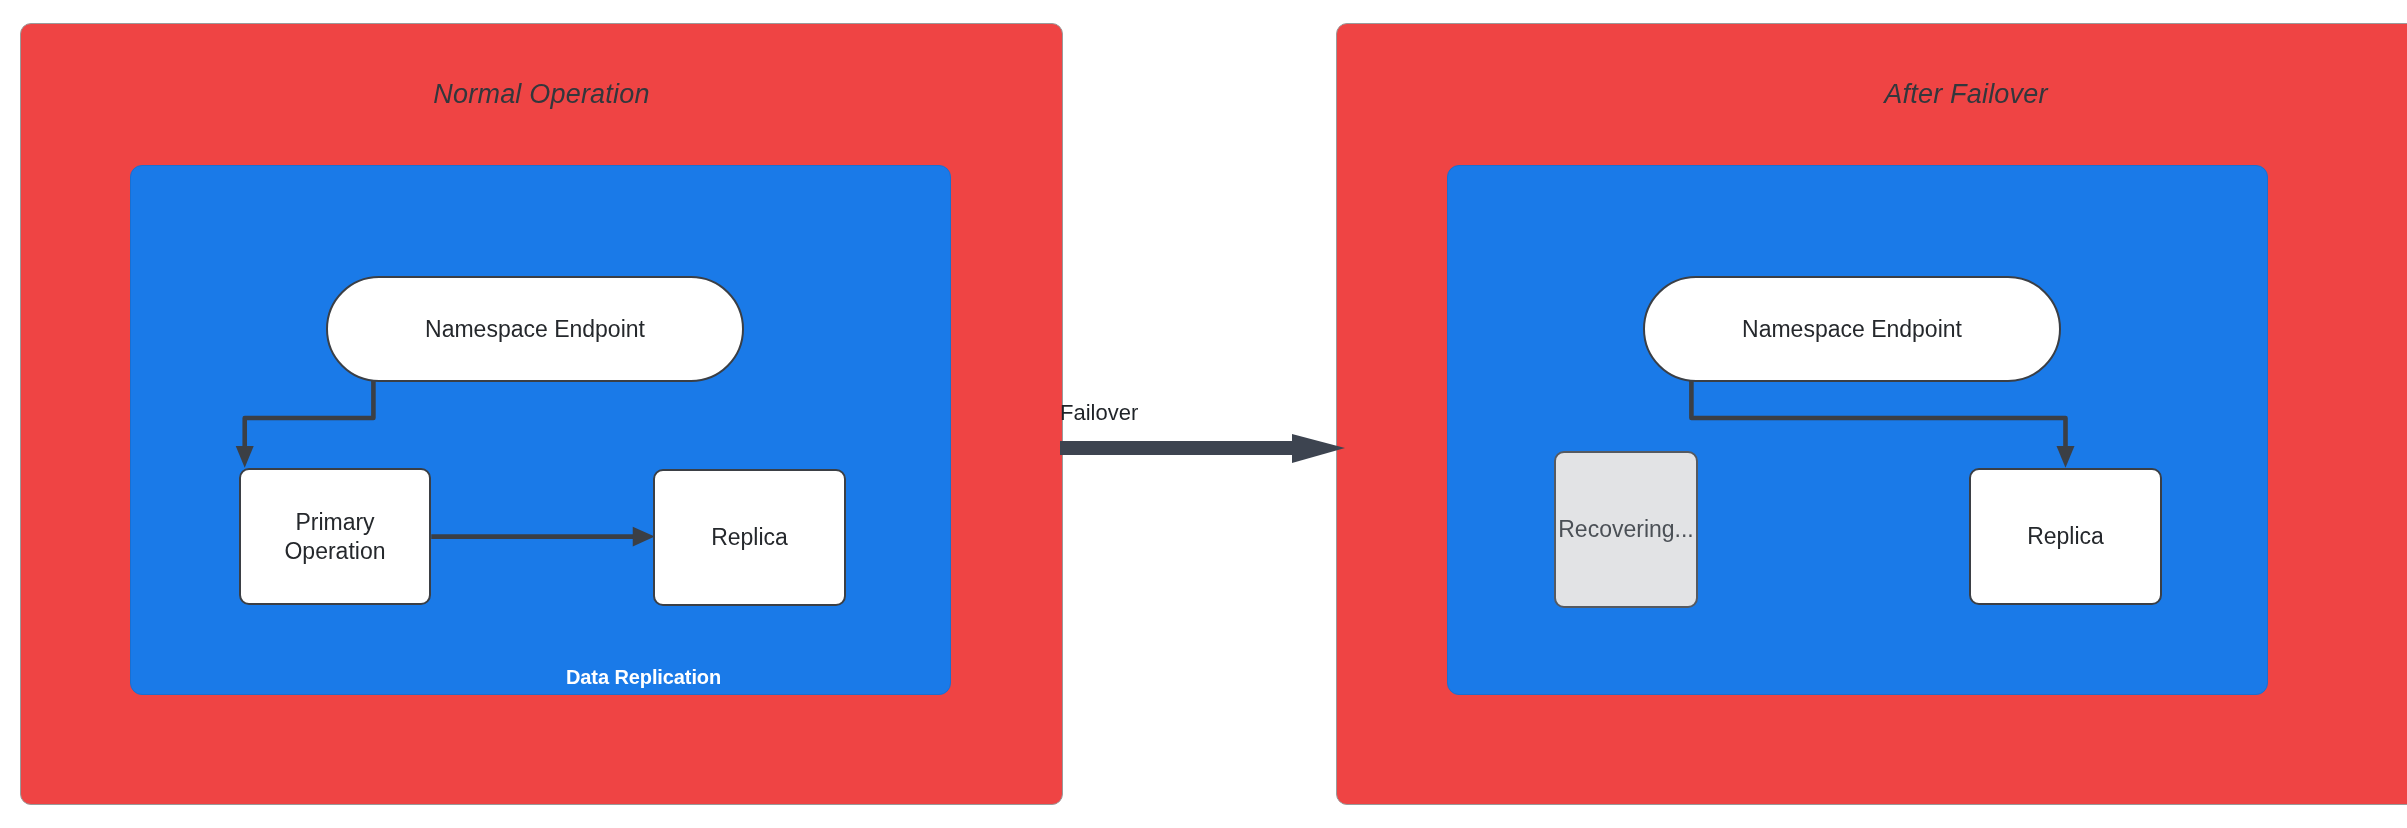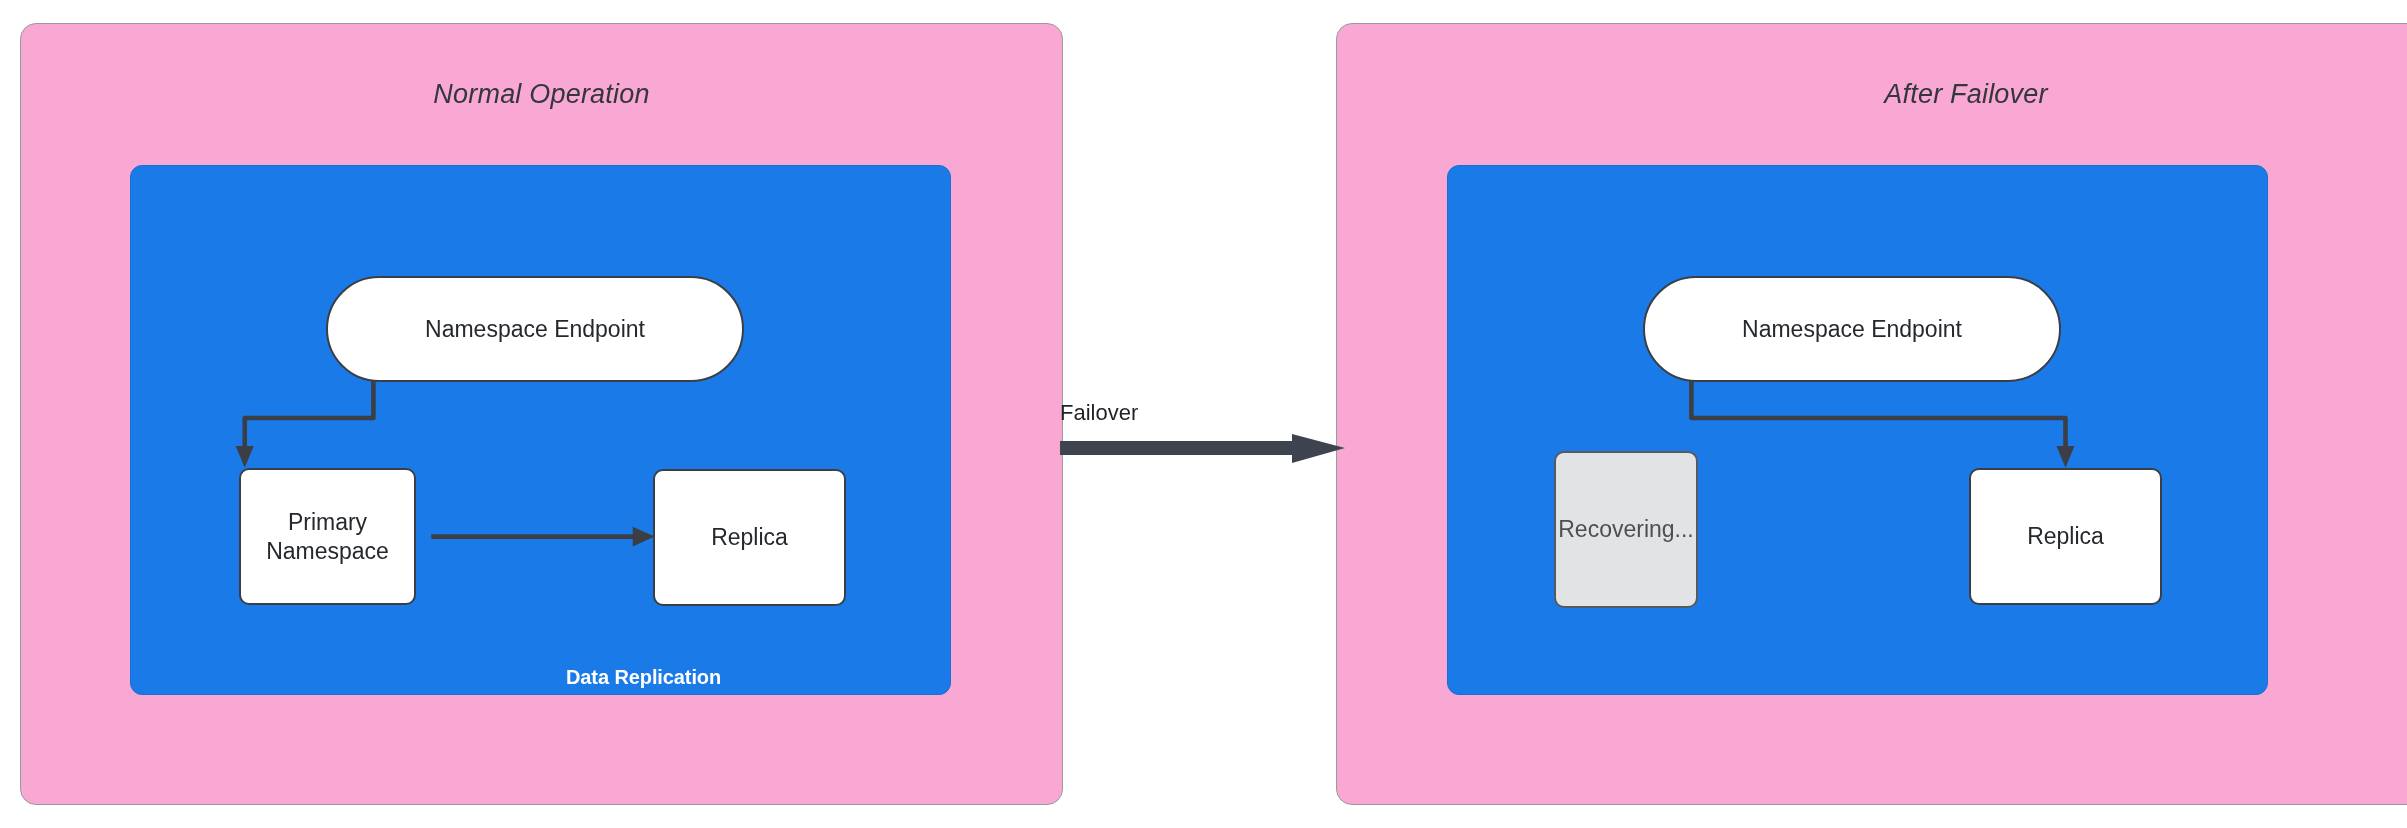--- a/index.html
+++ b/index.html
@@ -19,23 +19,23 @@
   .stage {
     position: absolute;
     left: 0; top: 0;
     width: 2407px;
     height: 828px;
   }
 
   
   .panel {
     position: absolute;
-    background: #f9a8d4;
+    background: #ef4444;
     border: 1.6px solid #9a9a9a;
-    border-radius: 16px;
+    border-radius: 11px;
     box-sizing: border-box;
   }
   #panel-left  { left: 20px;   top: 23px; width: 1043px; height: 782px; }
   #panel-right { left: 1336px; top: 23px; width: 1260px; height: 782px; }
 
   .panel-title {
     position: absolute;
     top: 55px;
     left: 0;
     width: 100%;
@@ -82,21 +82,21 @@
   }
   .node.recovering {
     background: #e2e3e5;
     border: 2.2px solid #555a61;
     color: #4b5056;
     font-size: 23px;
   }
 
   
   #node-endpoint-left   { left: 305px; top: 232px; width: 418px; height: 106px; }
-  #node-primary         { left: 218px; top: 444px; width: 177px; height: 137px; }
+  #node-primary         { left: 218px; top: 444px; width: 192px; height: 137px; }
   #node-replica-left    { left: 632px; top: 445px; width: 193px; height: 137px; }
 
   
   #node-endpoint-right  { left: 306px; top: 232px; width: 418px; height: 106px; }
   #node-recovering      { left: 217px; top: 427px; width: 144px; height: 157px; }
   #node-replica-right   { left: 632px; top: 444px; width: 193px; height: 137px; }
 
   
   .conn-svg {
     position: absolute;
@@ -179,21 +179,21 @@
       </svg>
 
       <div class="edge-label" id="label-data-replication">Data Replication</div>
     </div>
 
     <div class="node pill" id="node-endpoint-left">Namespace Endpoint</div>
 
     <div class="node rect" id="node-primary">
       <span style="display:block">
         <span>Primary</span><br>
-        <span>Namespace</span>
+        <span>Operation</span>
       </span>
     </div>
 
     <div class="node rect" id="node-replica-left">Replica</div>
   </div>
 
   <div id="failover-group">
     <div id="failover-label">Failover</div>
     <svg id="failover-arrow-svg" viewBox="0 0 285 44" preserveAspectRatio="none">
       <rect class="failover-shape" x="0" y="9" width="238" height="14"></rect>

